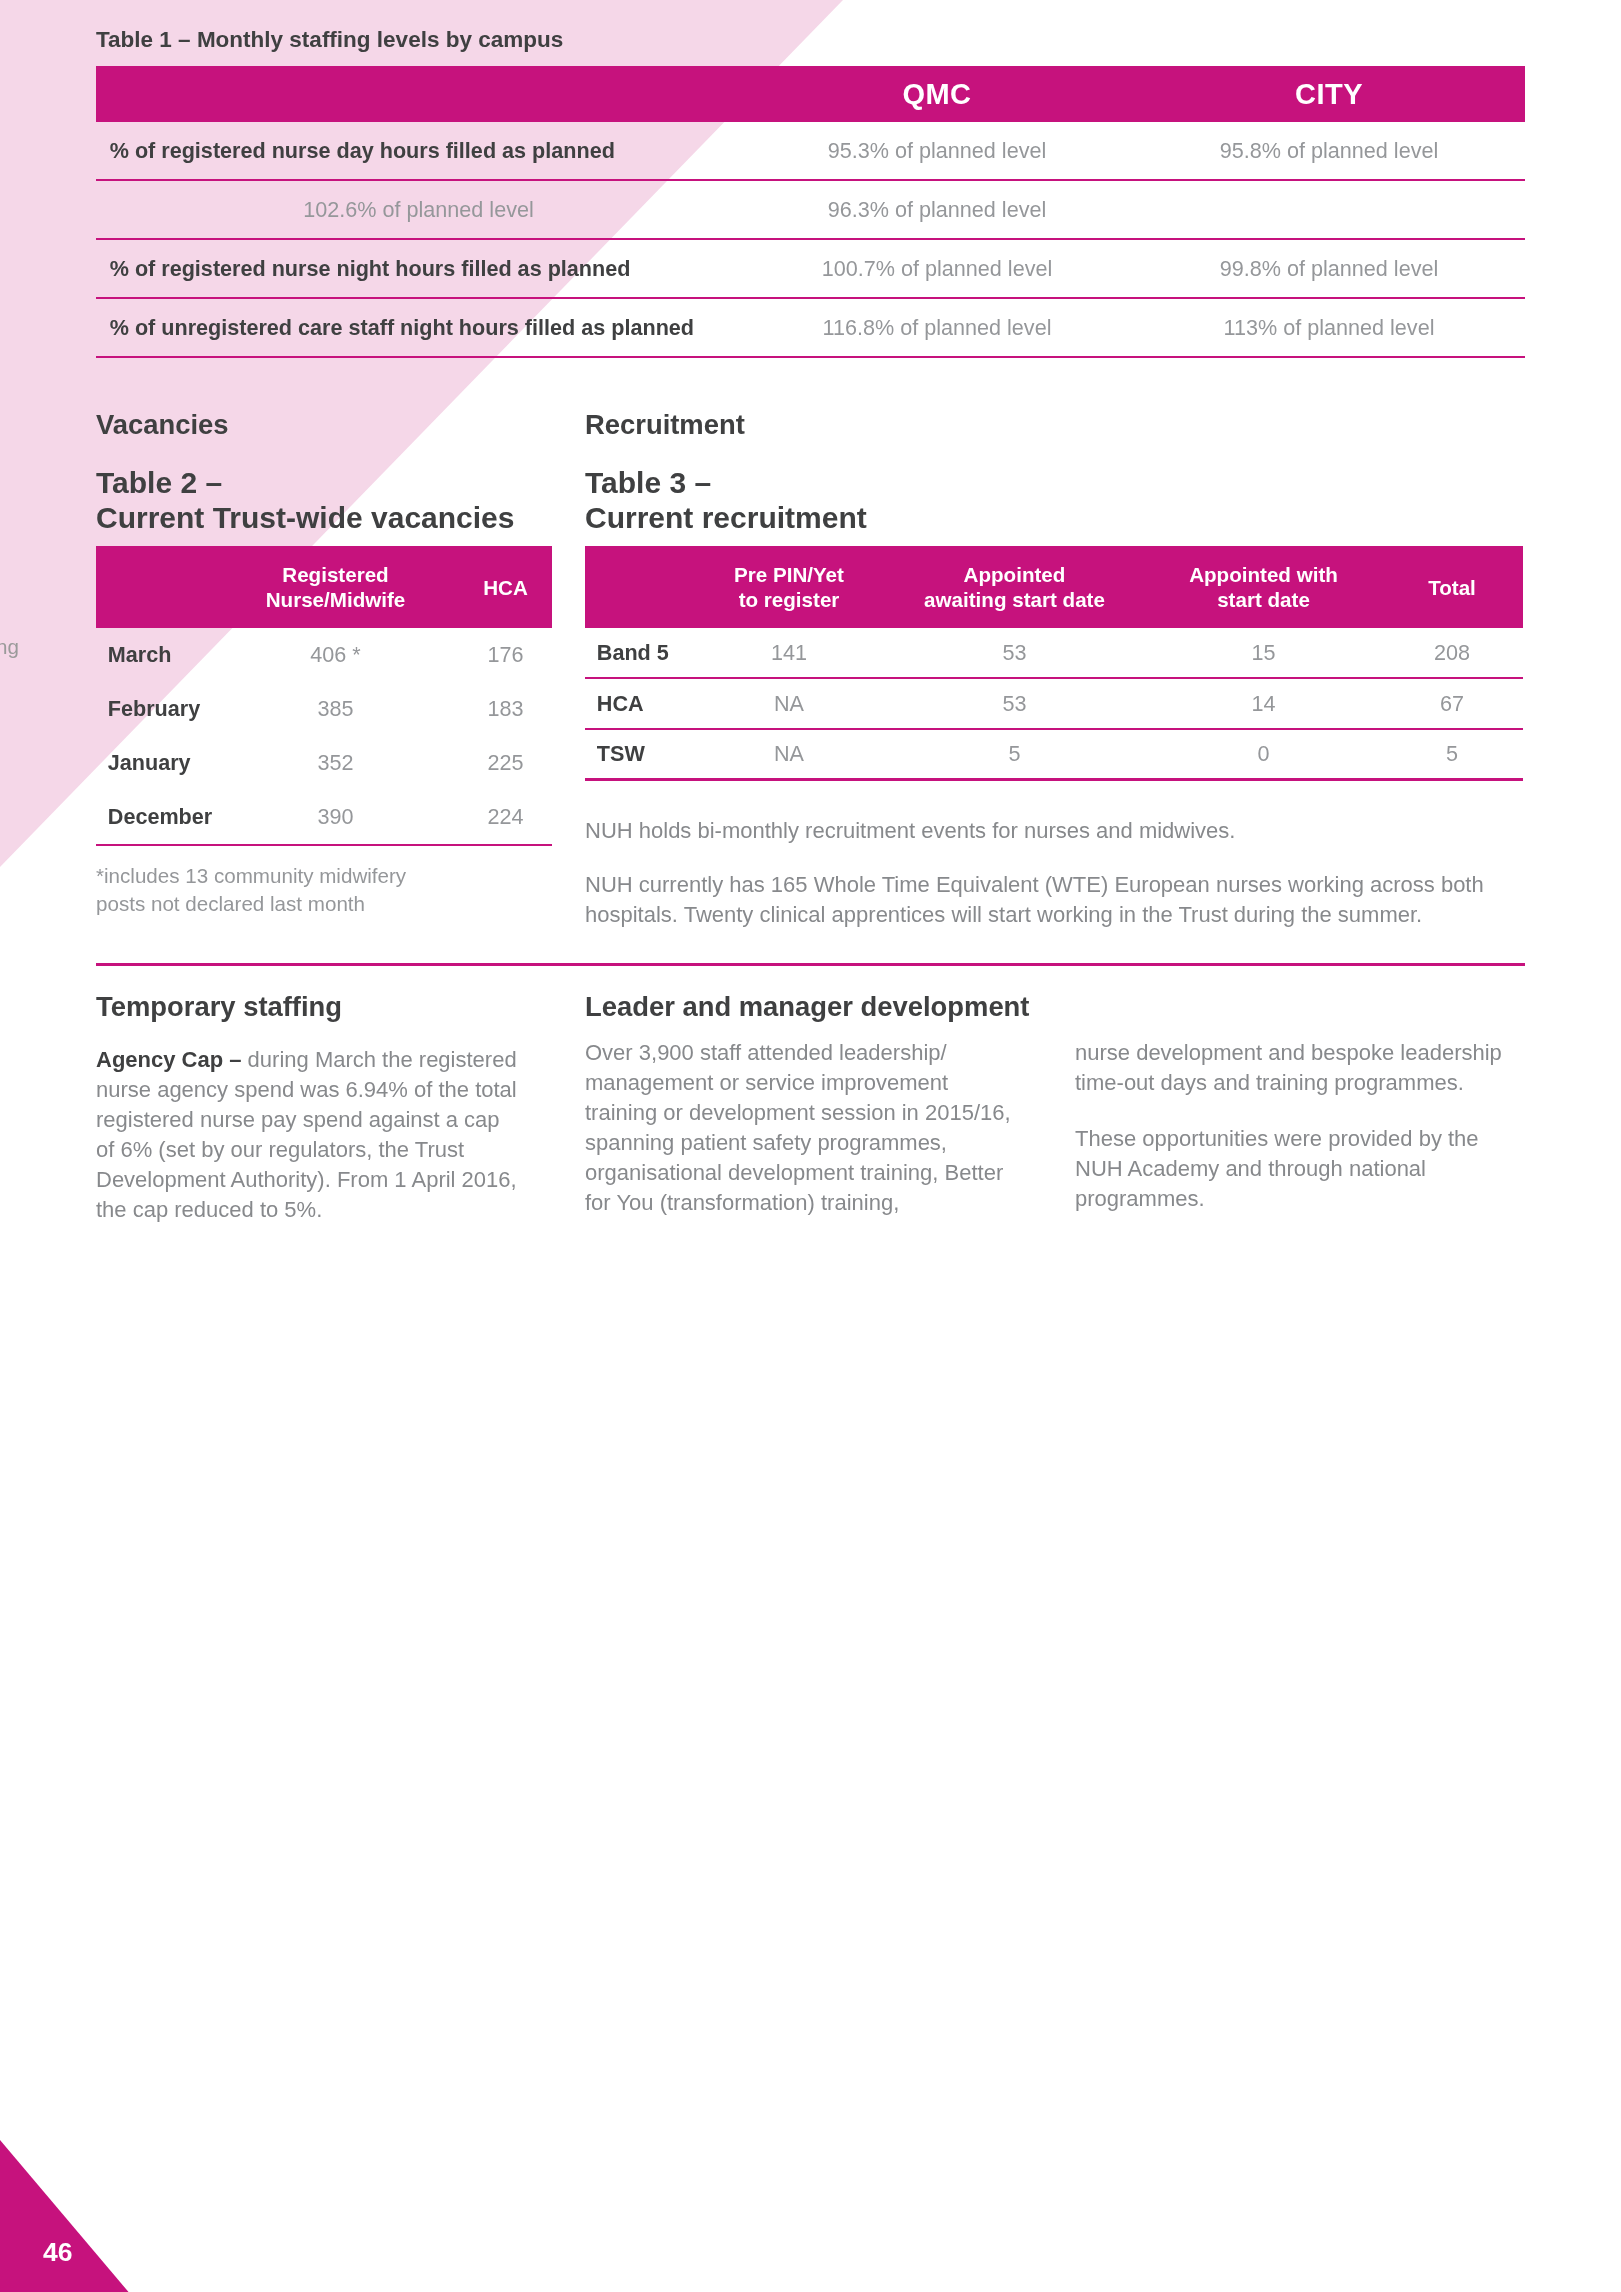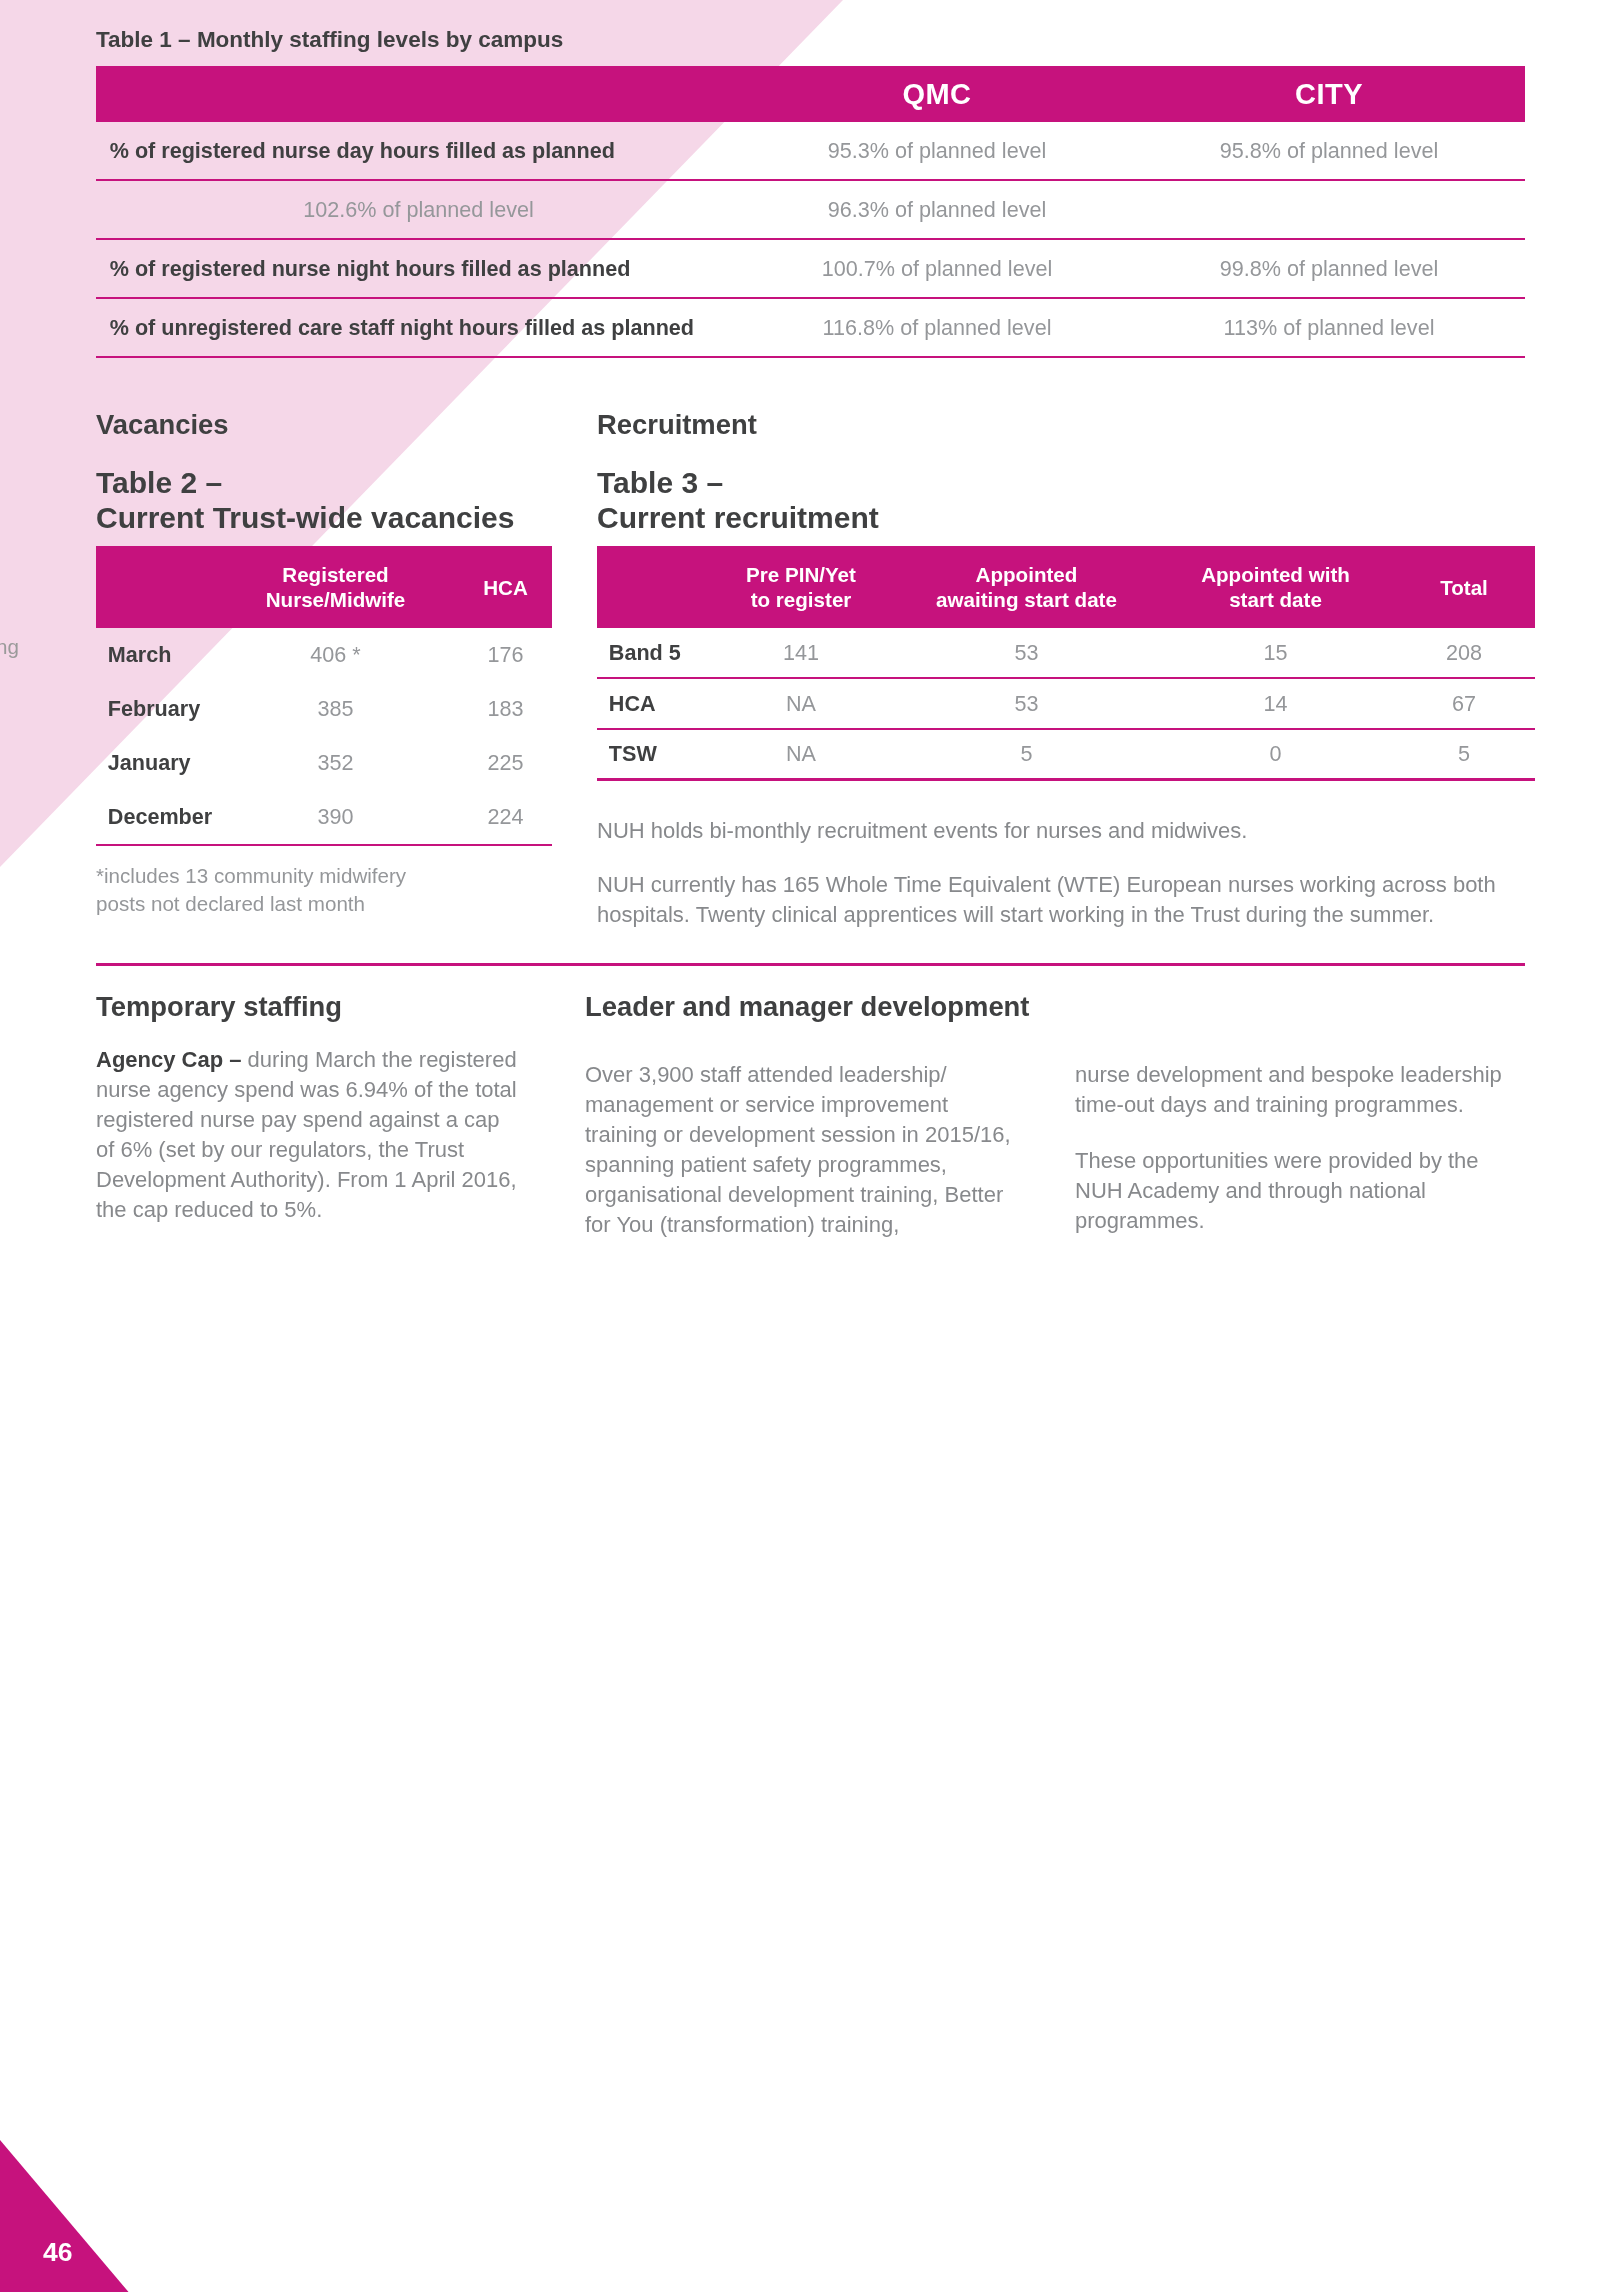--- a/index.html
+++ b/index.html
@@ -53,21 +53,21 @@
   }
   .t1row{
     display:grid;grid-template-columns:1fr 392px 392px;
     align-items:center;min-height:59px;
     border-bottom:2.9px solid var(--mag);
   }
   .t1label{font-size:21.6px;font-weight:bold;color:var(--dark);padding-left:13.7px;}
   .t1val{font-size:21.6px;color:var(--val);text-align:center;}
 
   
-  .midgrid{display:grid;grid-template-columns:489px 1fr;margin-top:51px;gap:12px;}
+  .midgrid{display:grid;grid-template-columns:489px 1fr;margin-top:51px;}
   .secheading{font-size:27.4px;font-weight:bold;color:var(--dark);}
   .tcaption{margin-top:23.5px;font-size:30px;font-weight:bold;color:var(--dark);line-height:35px;}
 
   
   .table2{width:456px;margin-top:11.8px;border-bottom:2.9px solid var(--mag);}
   .t2header{
     display:grid;grid-template-columns:116px 247px 93px;
     background:var(--mag);height:82px;align-items:center;
   }
   .t2colhead{text-align:center;color:#fff;font-weight:bold;font-size:20.6px;line-height:25.5px;padding:0 5.9px;}
@@ -100,21 +100,21 @@
   .body-text{font-size:22px;color:var(--grey);line-height:30px;}
   .rec-para1{margin-top:35px;width:936px;}
   .rec-para2{margin-top:23.5px;width:936px;}
 
   .divider{height:2.9px;background:var(--mag);margin-top:33px;}
 
   
   .botgrid{display:grid;grid-template-columns:489px 1fr;margin-top:25.5px;}
   .ts-para{margin-top:21.6px;width:426px;}
   .ts-lead{font-weight:bold;color:var(--dark);}
-  .lead-cols{display:flex;gap:61px;margin-top:37px;}
+  .lead-cols{display:flex;gap:61px;margin-top:15px;}
   .lead-col{width:429px;}
   .lead-col .p2{margin-top:25.5px;}
 
   
   .page-num-shape{
     position:absolute;left:0;bottom:0;
     width:147px;height:153px;
     background:var(--mag);
     clip-path:polygon(0 0,88% 100%,0 100%);
   }

